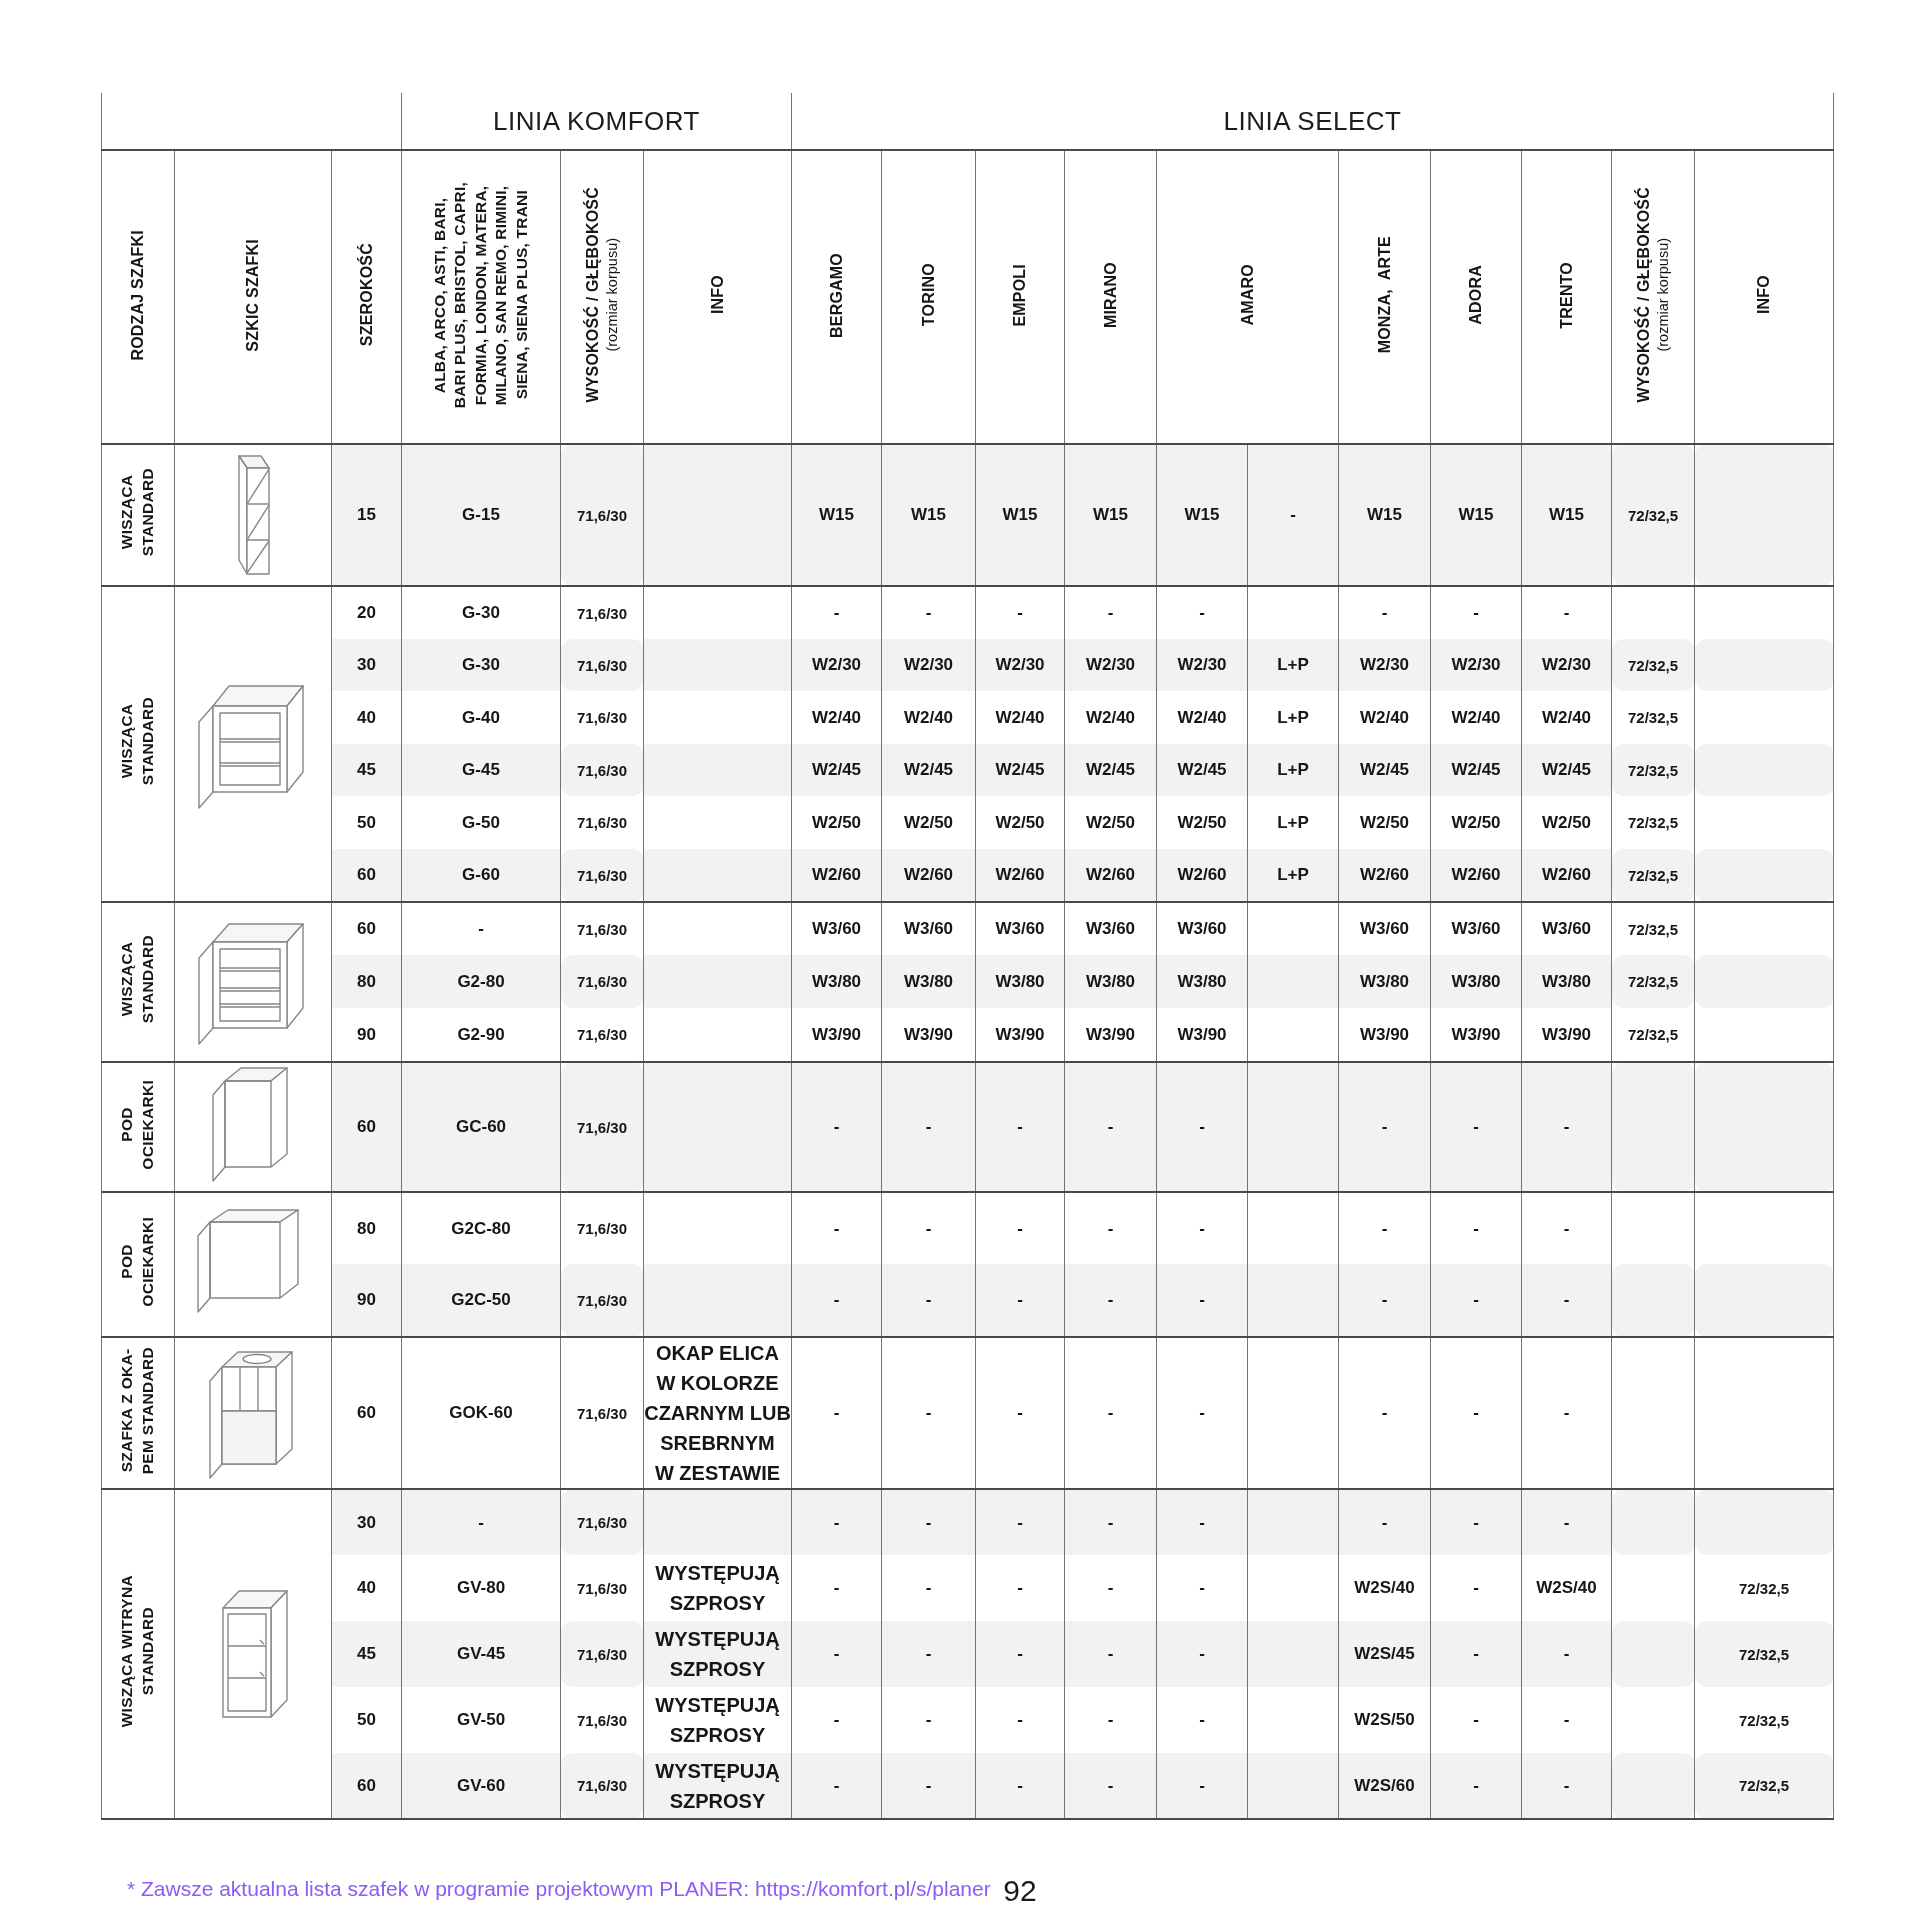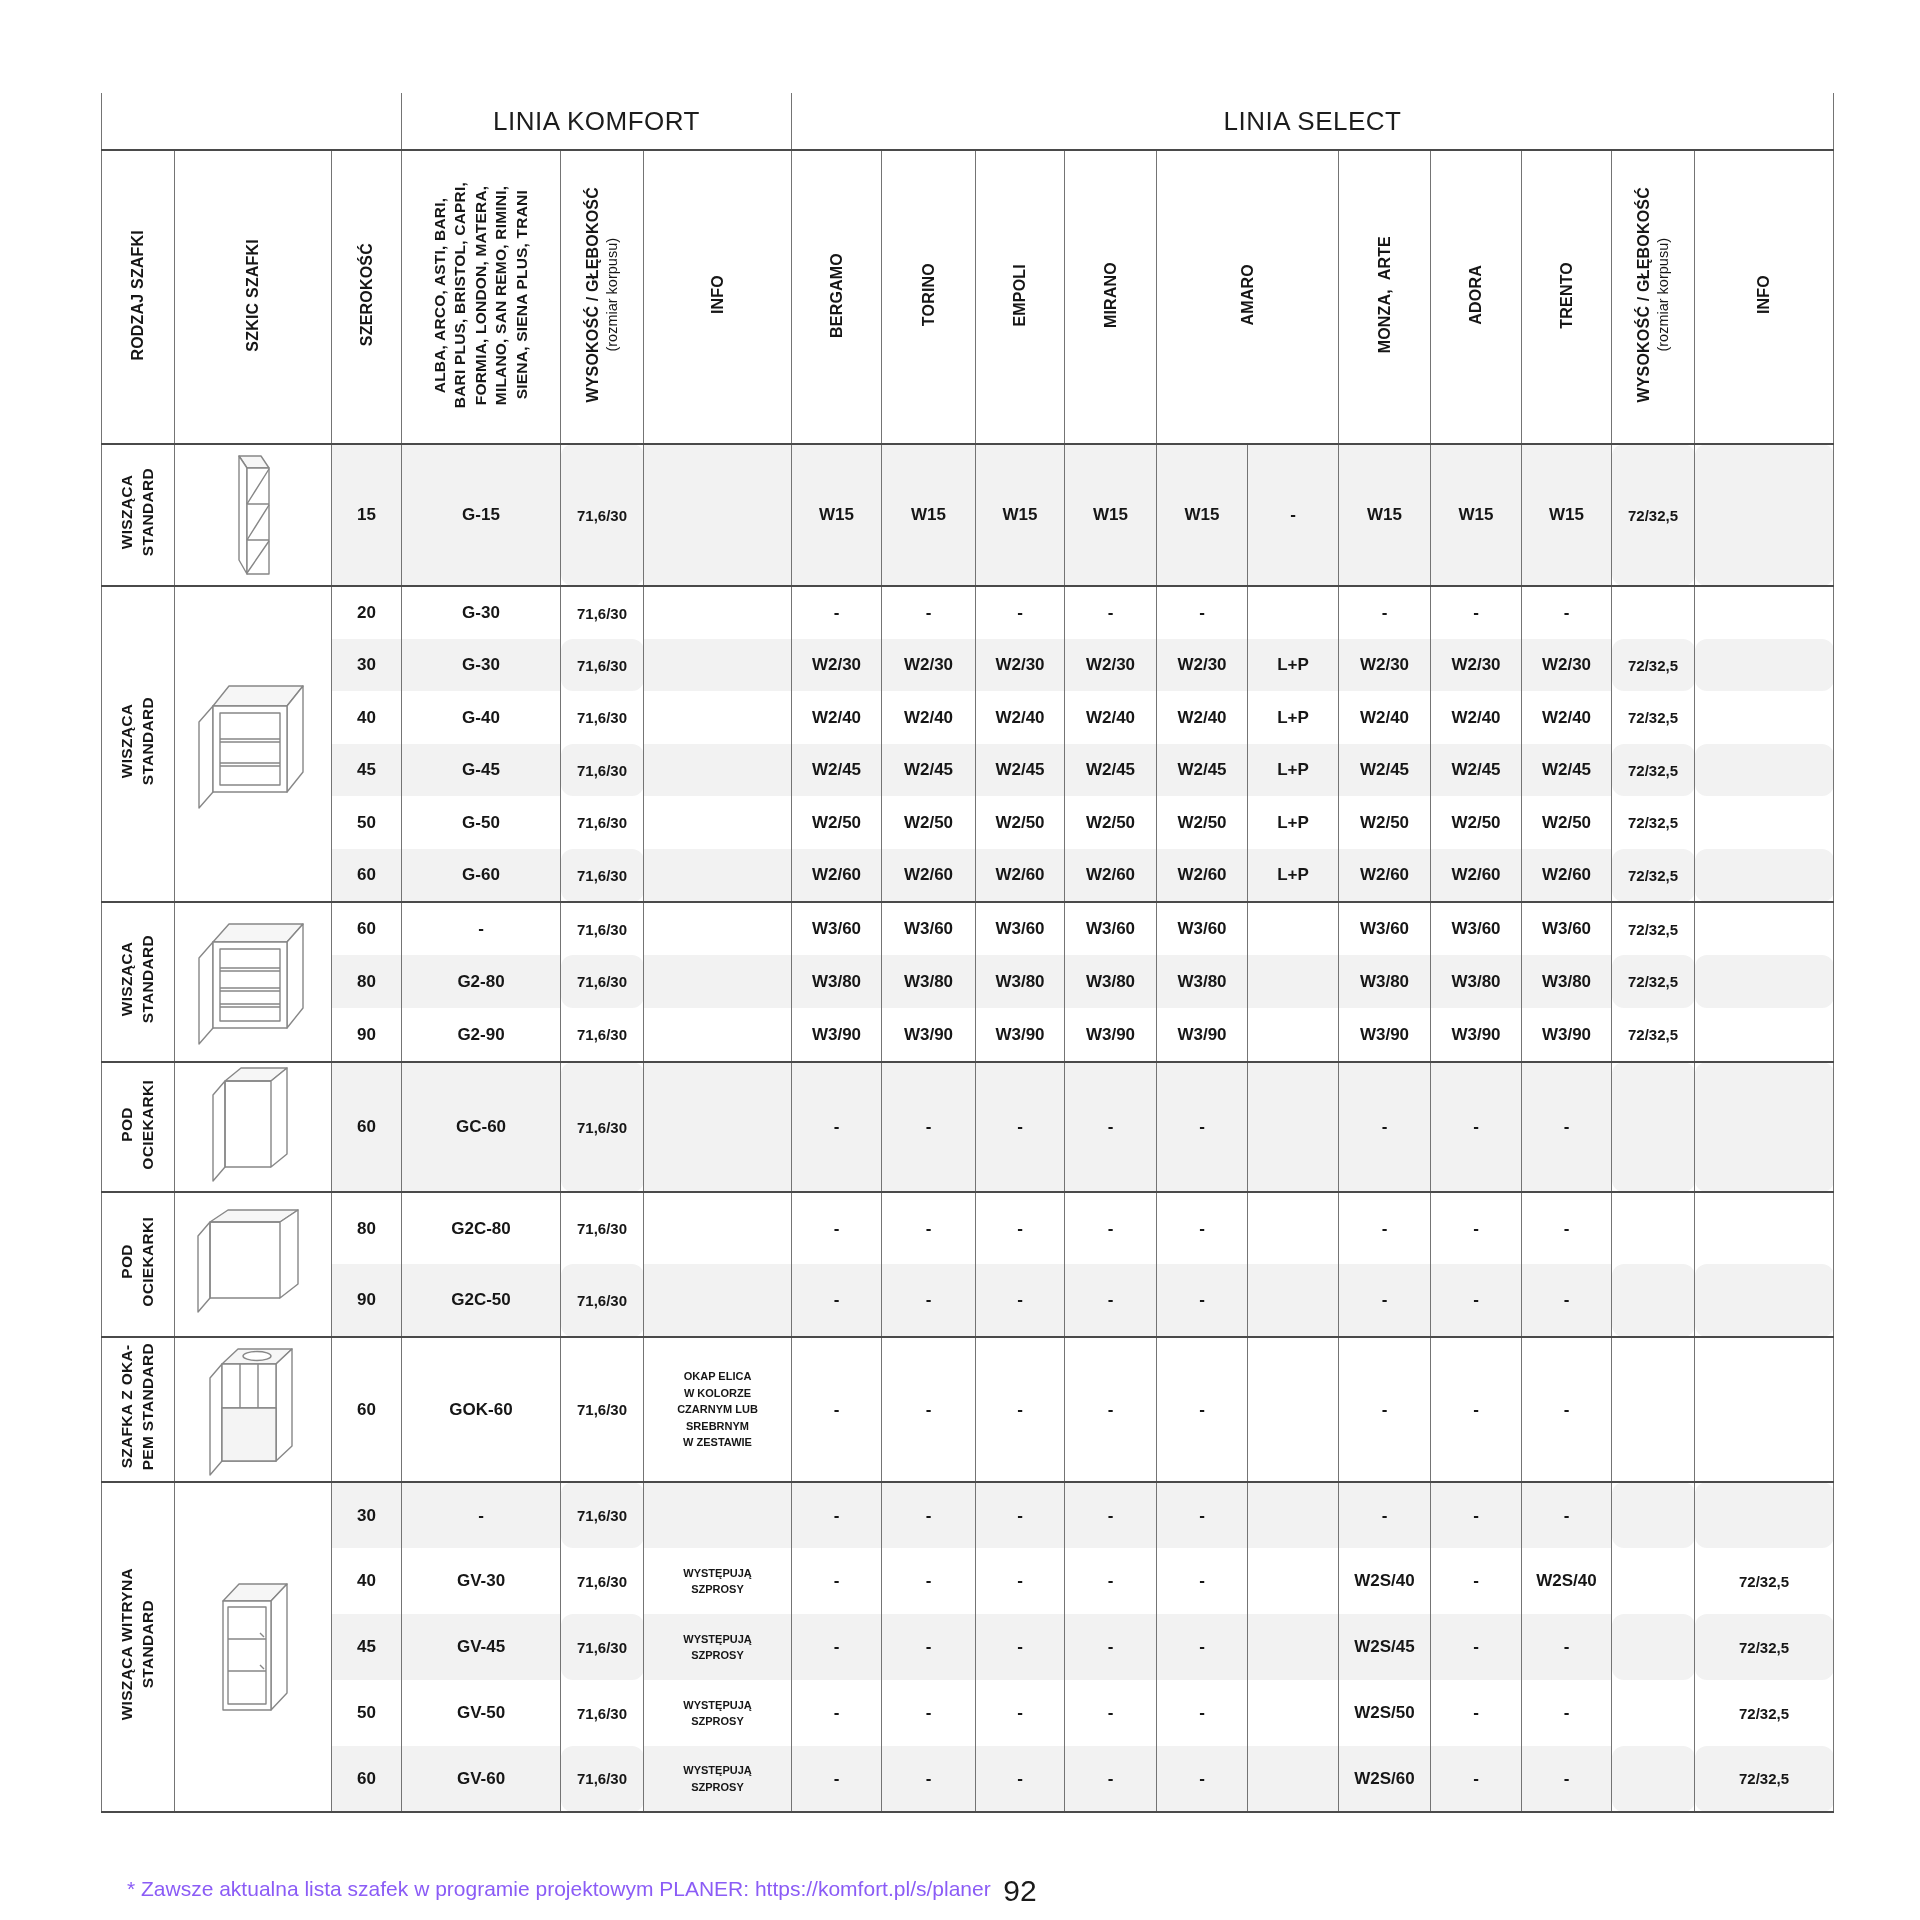--- a/index.html
+++ b/index.html
@@ -22,21 +22,21 @@
   .h-main{font-size:16px;font-weight:bold;letter-spacing:.2px;}
   .h-multi .h-main{font-size:15.5px;}
   .h-sub{font-size:14.5px;font-weight:normal;}
   
   tbody td{border-left:1px solid #747474;font-size:17px;font-weight:bold;background:#fff;}
   tr.sec-start td{border-top:2px solid #4a4a4a;}
   tr.shade td{background:#f2f2f2;}
   td.c-rodzaj,td.c-szkic{background:#ffffff !important;}
   td.c-rodzaj .vert{font-size:15.5px;font-weight:bold;letter-spacing:.3px;line-height:1.35;}
   td.c-size{font-size:15px;border-radius:12px;}
-  td.c-info{font-size:11px;white-space:pre-line;line-height:1.5;}
+  td.c-info{font-size:20px;white-space:pre-line;line-height:1.5;}
   td.c-szkic svg{display:block;margin:0 auto;}
   
   .footnote{position:absolute;left:127px;top:1877px;font-size:21px;font-weight:400;color:#8b5cf6;}
   .page-number{position:absolute;left:985px;top:1874px;width:70px;text-align:center;
     font-size:30px;font-weight:400;color:#1a1a1a;}
 </style>
 </head>
 <body>
 
 <div class="sheet">
@@ -419,21 +419,21 @@
           <td class="c-val">-</td>
           <td class="c-val"></td>
           <td class="c-val">-</td>
           <td class="c-val">-</td>
           <td class="c-val">-</td>
           <td class="c-size"></td>
           <td class="c-size"></td>
         </tr>
         <tr class="" style="height: 66px;">
           <td class="c-num">40</td>
-          <td class="c-model">GV-30</td>
+          <td class="c-model">GV-80</td>
           <td class="c-size">71,6/30</td>
           <td class="c-info">WYSTĘPUJĄ
 SZPROSY</td>
           <td class="c-val">-</td>
           <td class="c-val">-</td>
           <td class="c-val">-</td>
           <td class="c-val">-</td>
           <td class="c-val">-</td>
           <td class="c-val"></td>
           <td class="c-val">W2S/40</td>

